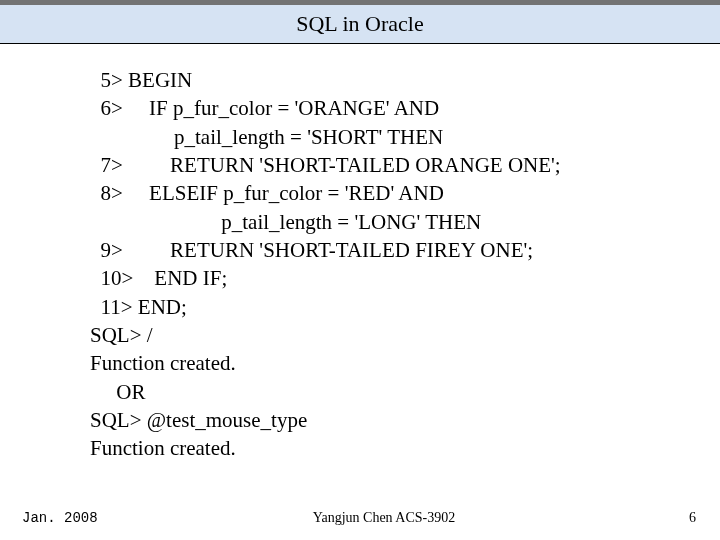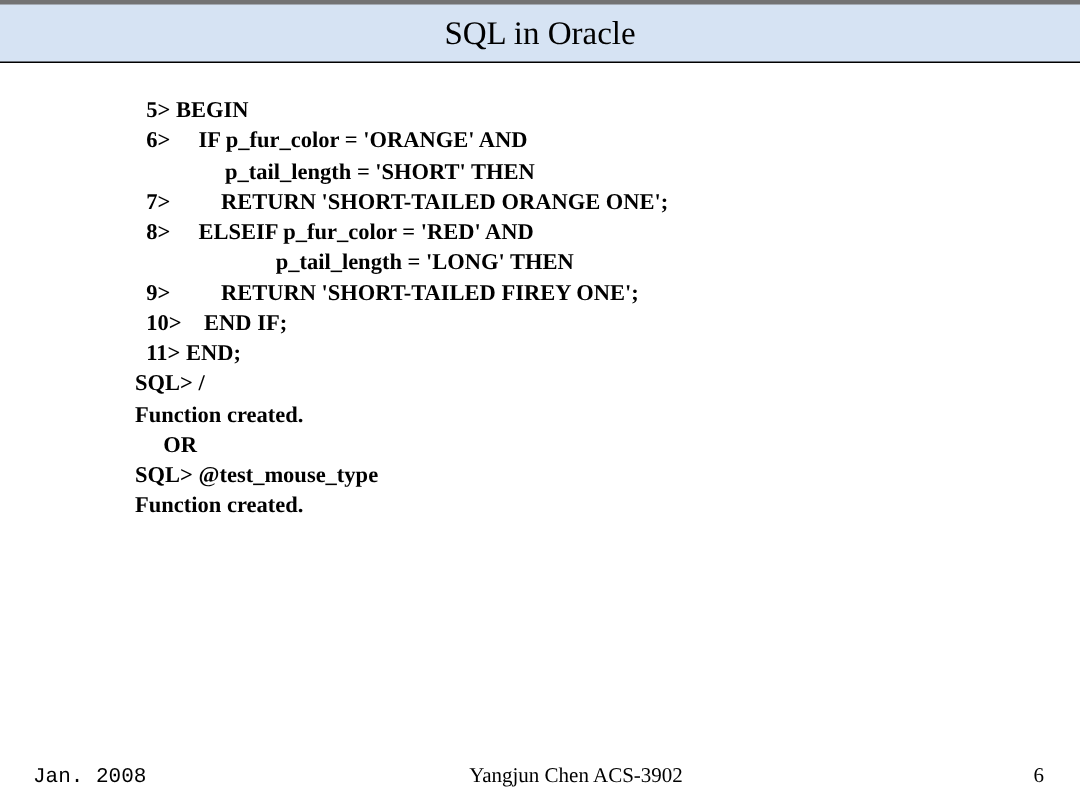--- a/index.html
+++ b/index.html
@@ -9,35 +9,34 @@
     height: 540px;
     font-family: "Times New Roman", Times, serif;
     background: #ffffff;
     position: relative;
     overflow: hidden;
   }
   .title-bar {
     width: 100%;
     height: 38px;
     background: #d6e3f3;
-    border-top: 3px solid #737373;
+    border-top: 5px solid #737373;
     border-bottom: 1px solid #000;
     display: flex;
     align-items: center;
     justify-content: center;
     font-size: 22px;
     color: #000;
   }
   .content {
     padding: 22px 0 0 90px;
-    font-size: 15px;
+    font-size: 21px;
     line-height: 1.35;
     color: #000;
     white-space: pre;
-    font-weight: bold;
   }
   .footer {
     position: absolute;
     bottom: 14px;
     left: 0;
     width: 100%;
     font-size: 14px;
     color: #000;
   }
   .footer-left {

